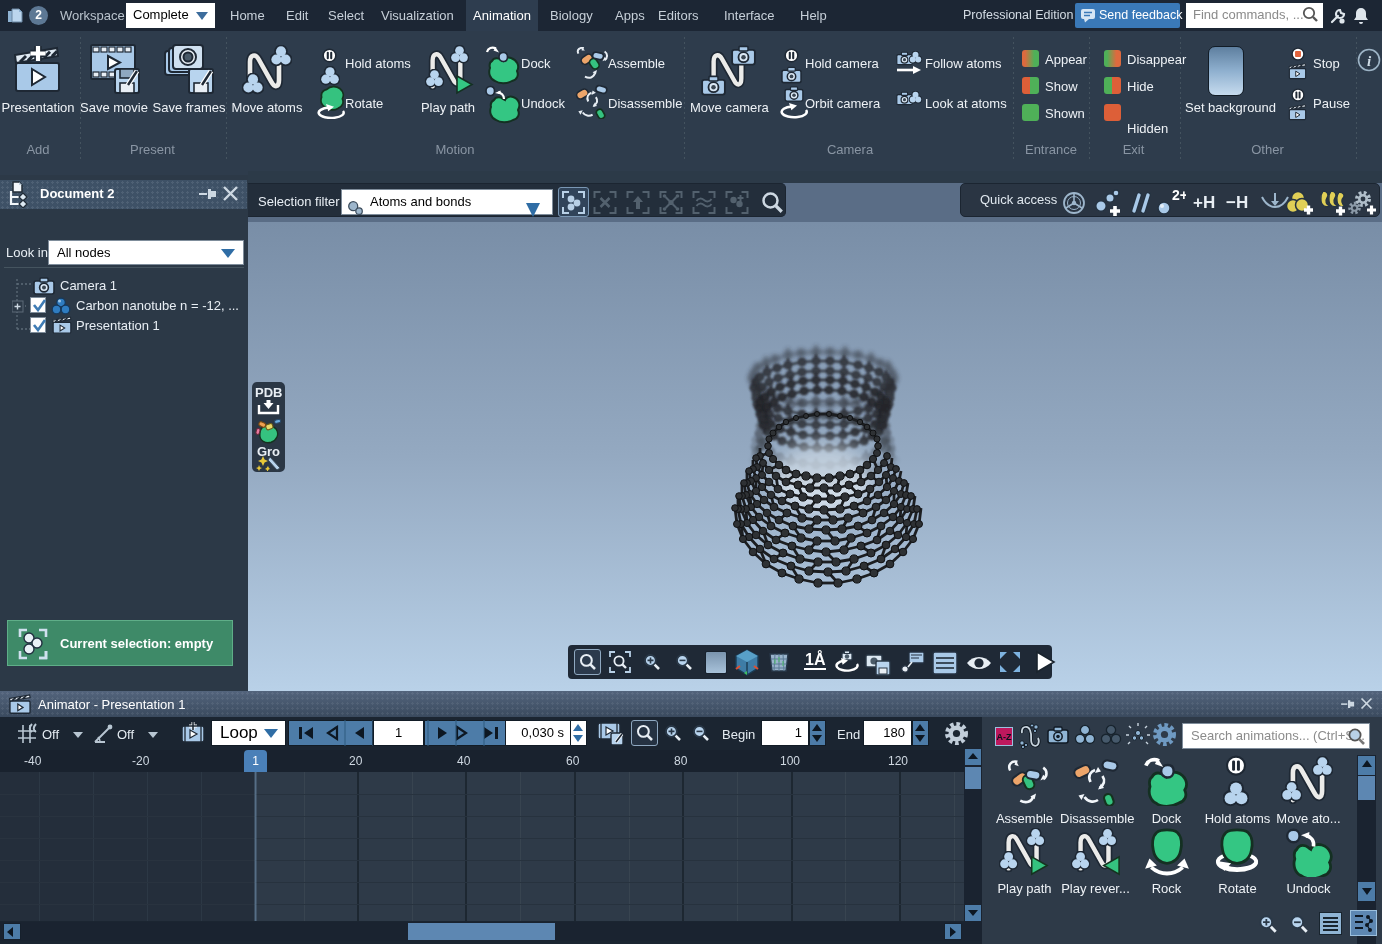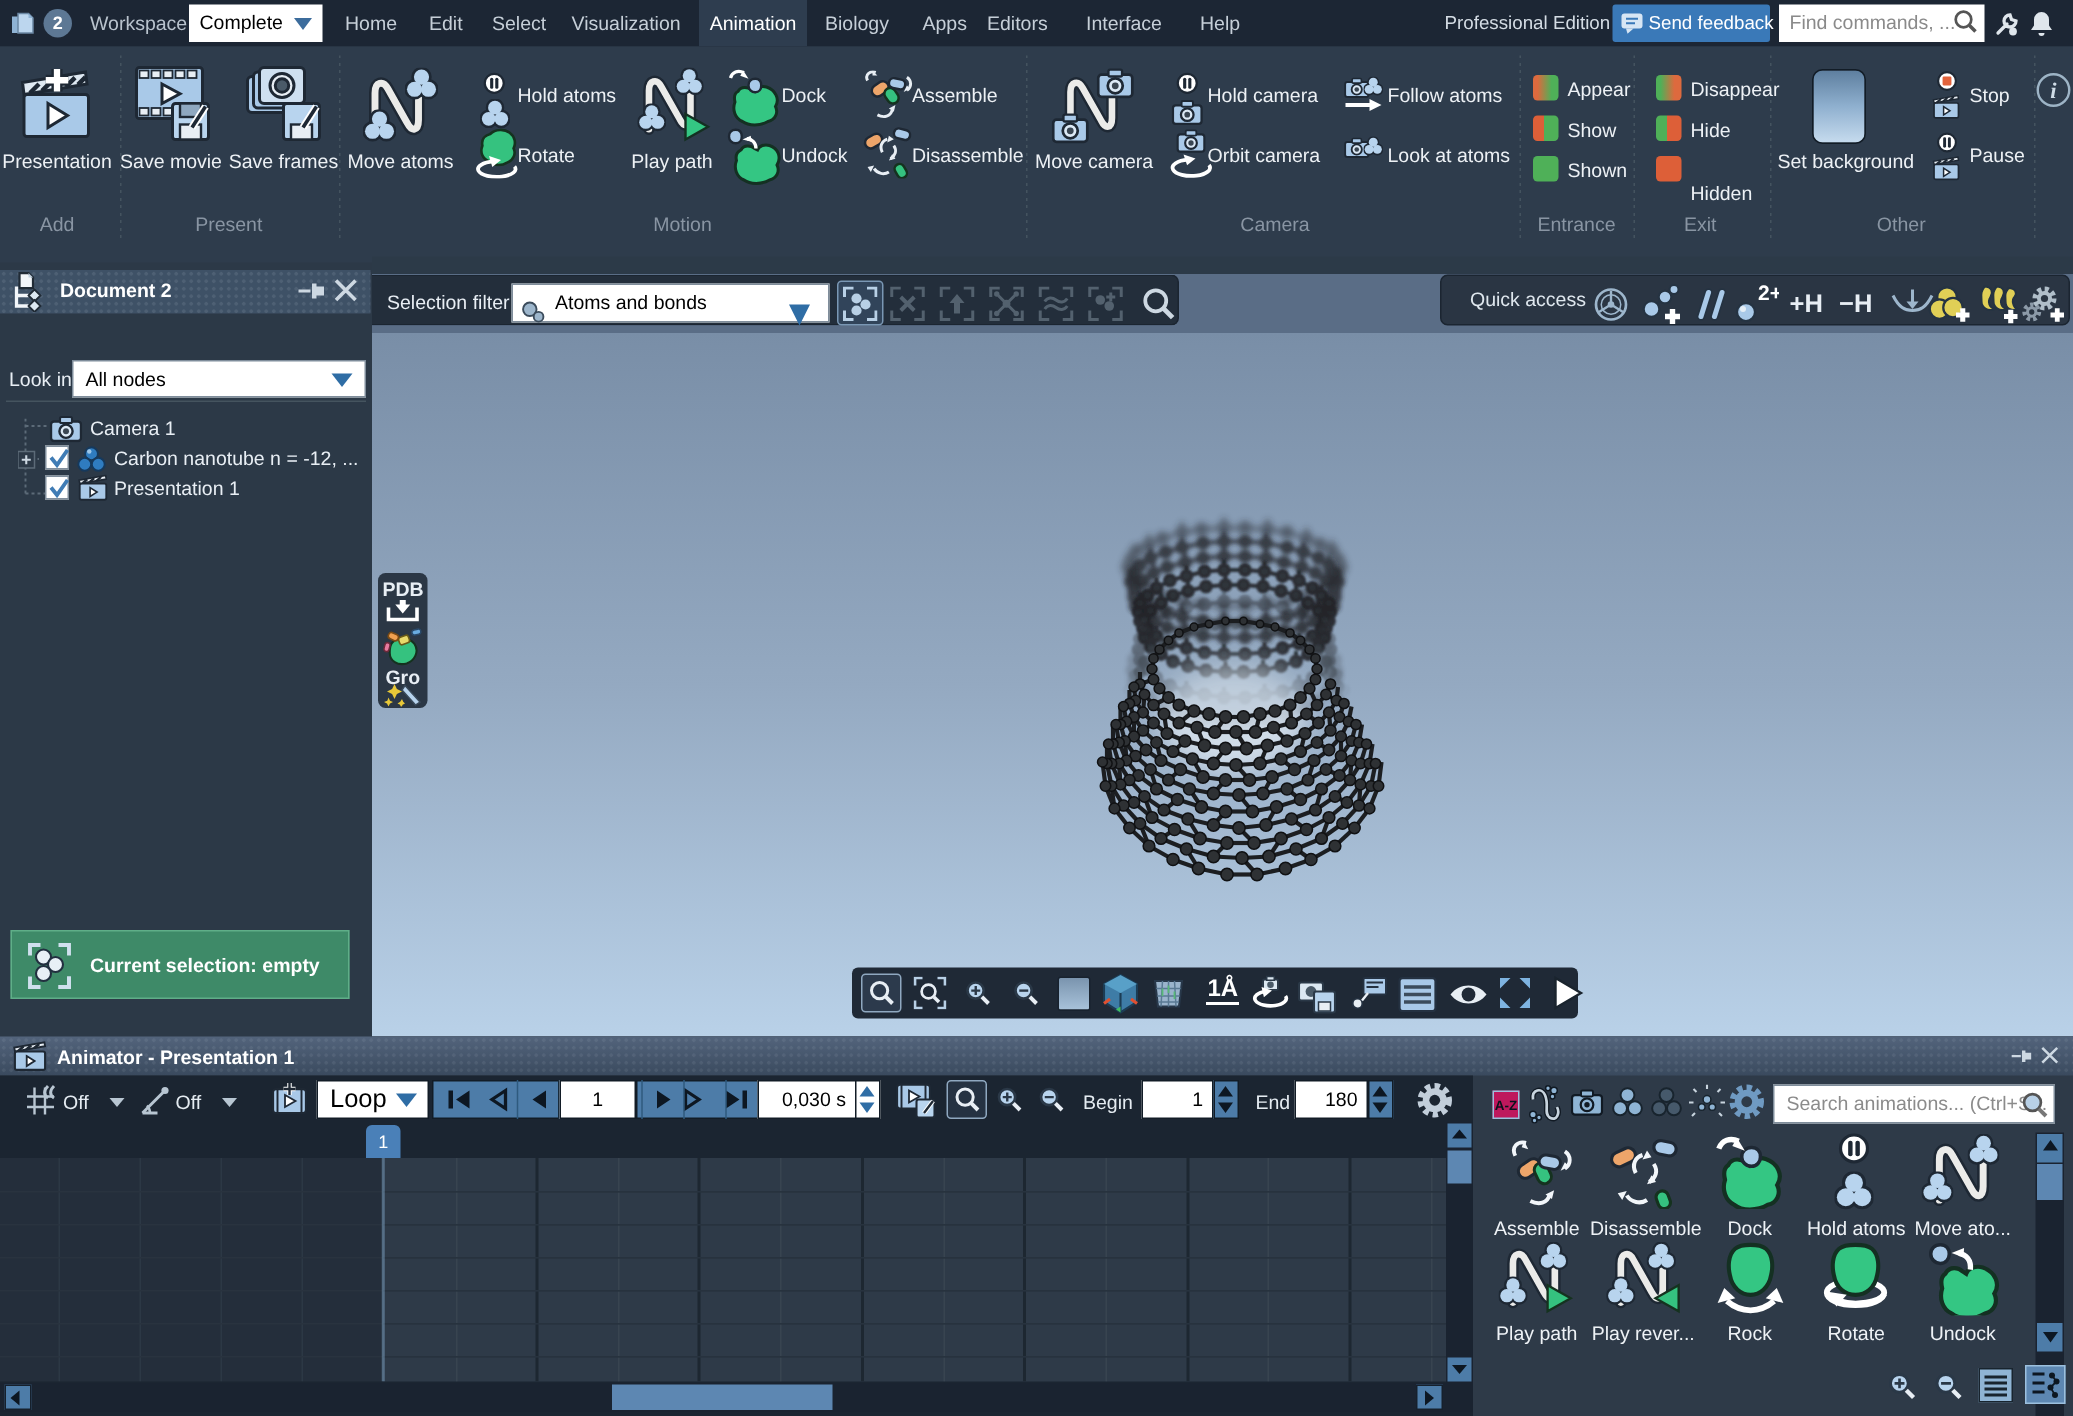--- a/index.html
+++ b/index.html
@@ -1733,21 +1733,21 @@
  <svg class="ic" style="left:786px;top:428px" width="22" height="24" viewBox="0 0 22 24">
       <path d="M3 2l17 10L3 22z" fill="#fff" stroke="#1a242e" stroke-width="1.6"></path>
     </svg>
 </div>
 <div id="animator">
  <div class="abs" style="left:0;top:0;width:1382px;height:26px;background:linear-gradient(to bottom,#53647c 0%,#3a4a5e 100%)"></div>
     <div class="abs" style="left:0;top:0;width:1382px;height:26px;background-image:radial-gradient(rgba(220,230,240,0.08) 1px,transparent 1.1px);background-size:5px 5px"></div>
  <svg class="ic" style="left:8px;top:3px" width="24" height="21" viewBox="0 0 26 24">
       <use href="#clapS" width="26" height="24"></use>
     </svg>
- <div class="abs" style="left:38px;top:6px;color:#fff;font-size:13px;font-weight:bold">Animator - Presentation 1</div>
+ <div class="abs" style="left:38px;top:6px;color:#fff;font-size:13px;font-weight:normal">Animator - Presentation 1</div>
  <svg class="ic" style="left:1340px;top:7px" width="16" height="13" viewBox="0 0 20 17">
       <path d="M1 8h8" stroke="#cdd8e2" stroke-width="2"></path>
       <path d="M10 3h3v10h-3z M13 5h5v6h-5z" fill="#cdd8e2"></path>
     </svg>
  <svg class="ic" style="left:1360px;top:6px" width="13" height="13" viewBox="0 0 17 17">
       <path d="M2 2l13 13M15 2L2 15" stroke="#cdd8e2" stroke-width="2.2"></path>
     </svg>
  <div class="abs" style="left:0;top:26px;width:982px;height:227px;background:#1b2531"></div>
  <svg class="ic" style="left:16px;top:31px" width="24" height="24" viewBox="0 0 24 24">
       <path d="M7 3v18M14 3v18M2 9h18M2 16h18" stroke="#b8c6d2" stroke-width="1.6"></path>
@@ -1821,20 +1821,30 @@
  <div class="abs" style="left:837px;top:36px;color:#e4ebf1;font-size:13px">End</div>
  <div class="wbox" style="left:863px;top:29px;width:49px;height:26px;border:1px solid #121c26;font-size:13px;text-align:right;line-height:24px;padding-right:6px">180</div>
  <div class="abs" style="left:912px;top:29px;width:17px;height:26px;background:#4d7ca8;border:1px solid #121c26"></div>
  <span class="abs" style="left:915px;top:33px;width:0;height:0;border:5px solid transparent;border-bottom:7px solid #0d1722;border-top:none"></span>
  <span class="abs" style="left:915px;top:44px;width:0;height:0;border:5px solid transparent;border-top:7px solid #0d1722;border-bottom:none"></span>
  <svg class="ic" style="left:944px;top:30px" width="25" height="25" viewBox="0 0 25 25">
       <circle cx="12.5" cy="12.5" r="9" fill="none" stroke="#c2ceda" stroke-width="5" stroke-dasharray="3.4 2.6"></circle>
       <circle cx="12.5" cy="12.5" r="8" fill="#c2ceda"></circle>
       <circle cx="12.5" cy="12.5" r="3.6" fill="#1b2531"></circle>
     </svg>
+ <div class="abs" style="left:0;top:59px;width:982px;height:22px;background:#19222e;color:#cfd8e1;font-size:12px">
+  <span class="abs" style="left:24px;top:4px">-40</span>
+      <span class="abs" style="left:132px;top:4px">-20</span>
+  <span class="abs" style="left:349px;top:4px">20</span>
+      <span class="abs" style="left:457px;top:4px">40</span>
+  <span class="abs" style="left:566px;top:4px">60</span>
+      <span class="abs" style="left:674px;top:4px">80</span>
+  <span class="abs" style="left:780px;top:4px">100</span>
+      <span class="abs" style="left:888px;top:4px">120</span>
+ </div>
  <div class="abs" style="left:244px;top:59px;width:23px;height:22px;background:#4a80b8;border-radius:4px 4px 0 0;color:#fff;font-size:12px;text-align:center;line-height:22px">1</div>
  <div class="abs" style="left:0;top:81px;width:255px;height:149px;background:#242e3b"></div>
  <div class="abs" style="left:255px;top:81px;width:727px;height:149px;background:#2e3a48"></div>
  <svg class="ic" style="left:0;top:81px" width="982" height="149" viewBox="0 0 982 149">
   <g stroke="#2c3845" stroke-width="1">
         <path d="M39.5 0V149M93.5 0V149M147.5 0V149M201.5 0V149"></path>
       </g>
   <g stroke="#384450" stroke-width="1">
         <path d="M304.5 0V149M412.5 0V149M520.5 0V149M629.5 0V149M737.5 0V149M845.5 0V149M954.5 0V149"></path>
       </g>

